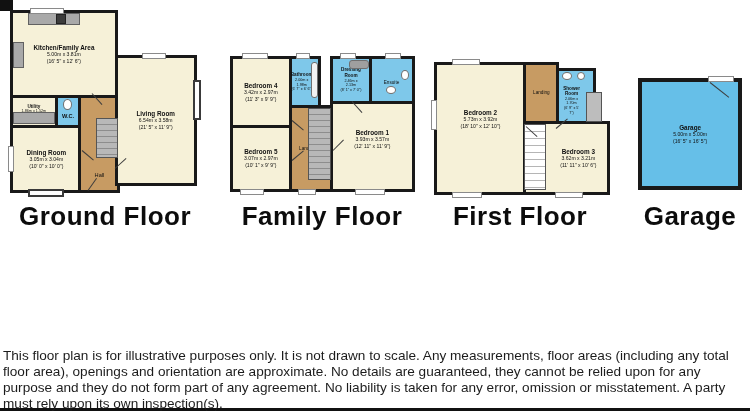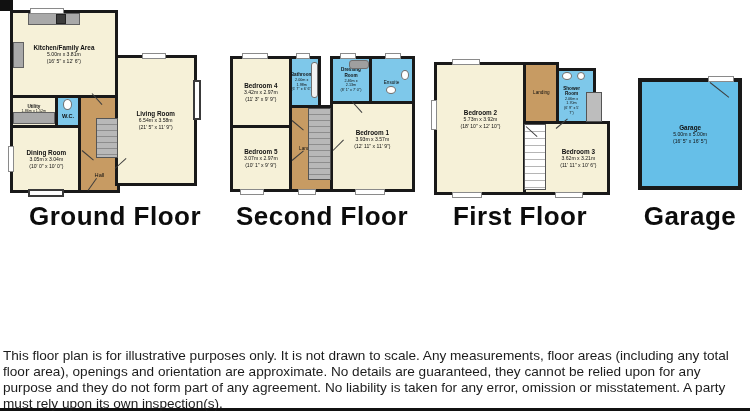--- a/index.html
+++ b/index.html
@@ -102,21 +102,21 @@
     <div class="win" style="left:142px;top:53px;width:24px;height:6px;"></div>
     <div class="bay" style="left:193px;top:80px;width:8px;height:40px;"></div>
     <div class="bay" style="left:28px;top:189px;width:36px;height:8px;"></div>
     <div class="win" style="left:8px;top:146px;width:6px;height:26px;"></div>
 
     <div class="door" style="left:82px;top:150px;transform:rotate(40deg);"></div>
     <div class="door" style="left:115px;top:168px;transform:rotate(-42deg);"></div>
     <div class="door" style="left:92px;top:93px;transform:rotate(48deg);"></div>
     <div class="door" style="left:88px;top:190px;transform:rotate(-55deg);"></div>
 
-    <div class="floor-label" style="left:15px;width:200px;">Ground Floor</div>
+    <div class="floor-label" style="left:5px;width:200px;">Ground Floor</div>
   </div>
 
   <div>
     <div class="room" style="left:230px;top:56px;width:62px;height:72px;">
       <div class="rt">
         <span class="rn">Bedroom 4</span>
         <span class="rd">3.42m x 2.97m</span>
         <span class="rd">(11' 3" x 9' 9")</span>
       </div>
     </div>
@@ -171,21 +171,21 @@
     <div class="win" style="left:385px;top:53px;width:16px;height:6px;"></div>
     <div class="win" style="left:240px;top:189px;width:24px;height:6px;"></div>
     <div class="win" style="left:298px;top:189px;width:18px;height:6px;"></div>
     <div class="win" style="left:355px;top:189px;width:30px;height:6px;"></div>
 
     <div class="door" style="left:292px;top:120px;transform:rotate(40deg);"></div>
     <div class="door" style="left:292px;top:160px;transform:rotate(-40deg);"></div>
     <div class="door" style="left:333px;top:150px;transform:rotate(-45deg);"></div>
     <div class="door" style="left:352px;top:101px;transform:rotate(48deg);"></div>
 
-    <div class="floor-label" style="left:232px;width:180px;">Second Floor</div>
+    <div class="floor-label" style="left:232px;width:180px;">Family Floor</div>
   </div>
 
   <div>
     <div class="room" style="left:434px;top:62px;width:92px;height:133px;">
       <div class="rt" style="margin-top:-18px;">
         <span class="rn">Bedroom 2</span>
         <span class="rd">5.73m x 3.92m</span>
         <span class="rd">(18' 10" x 12' 10")</span>
       </div>
     </div>

